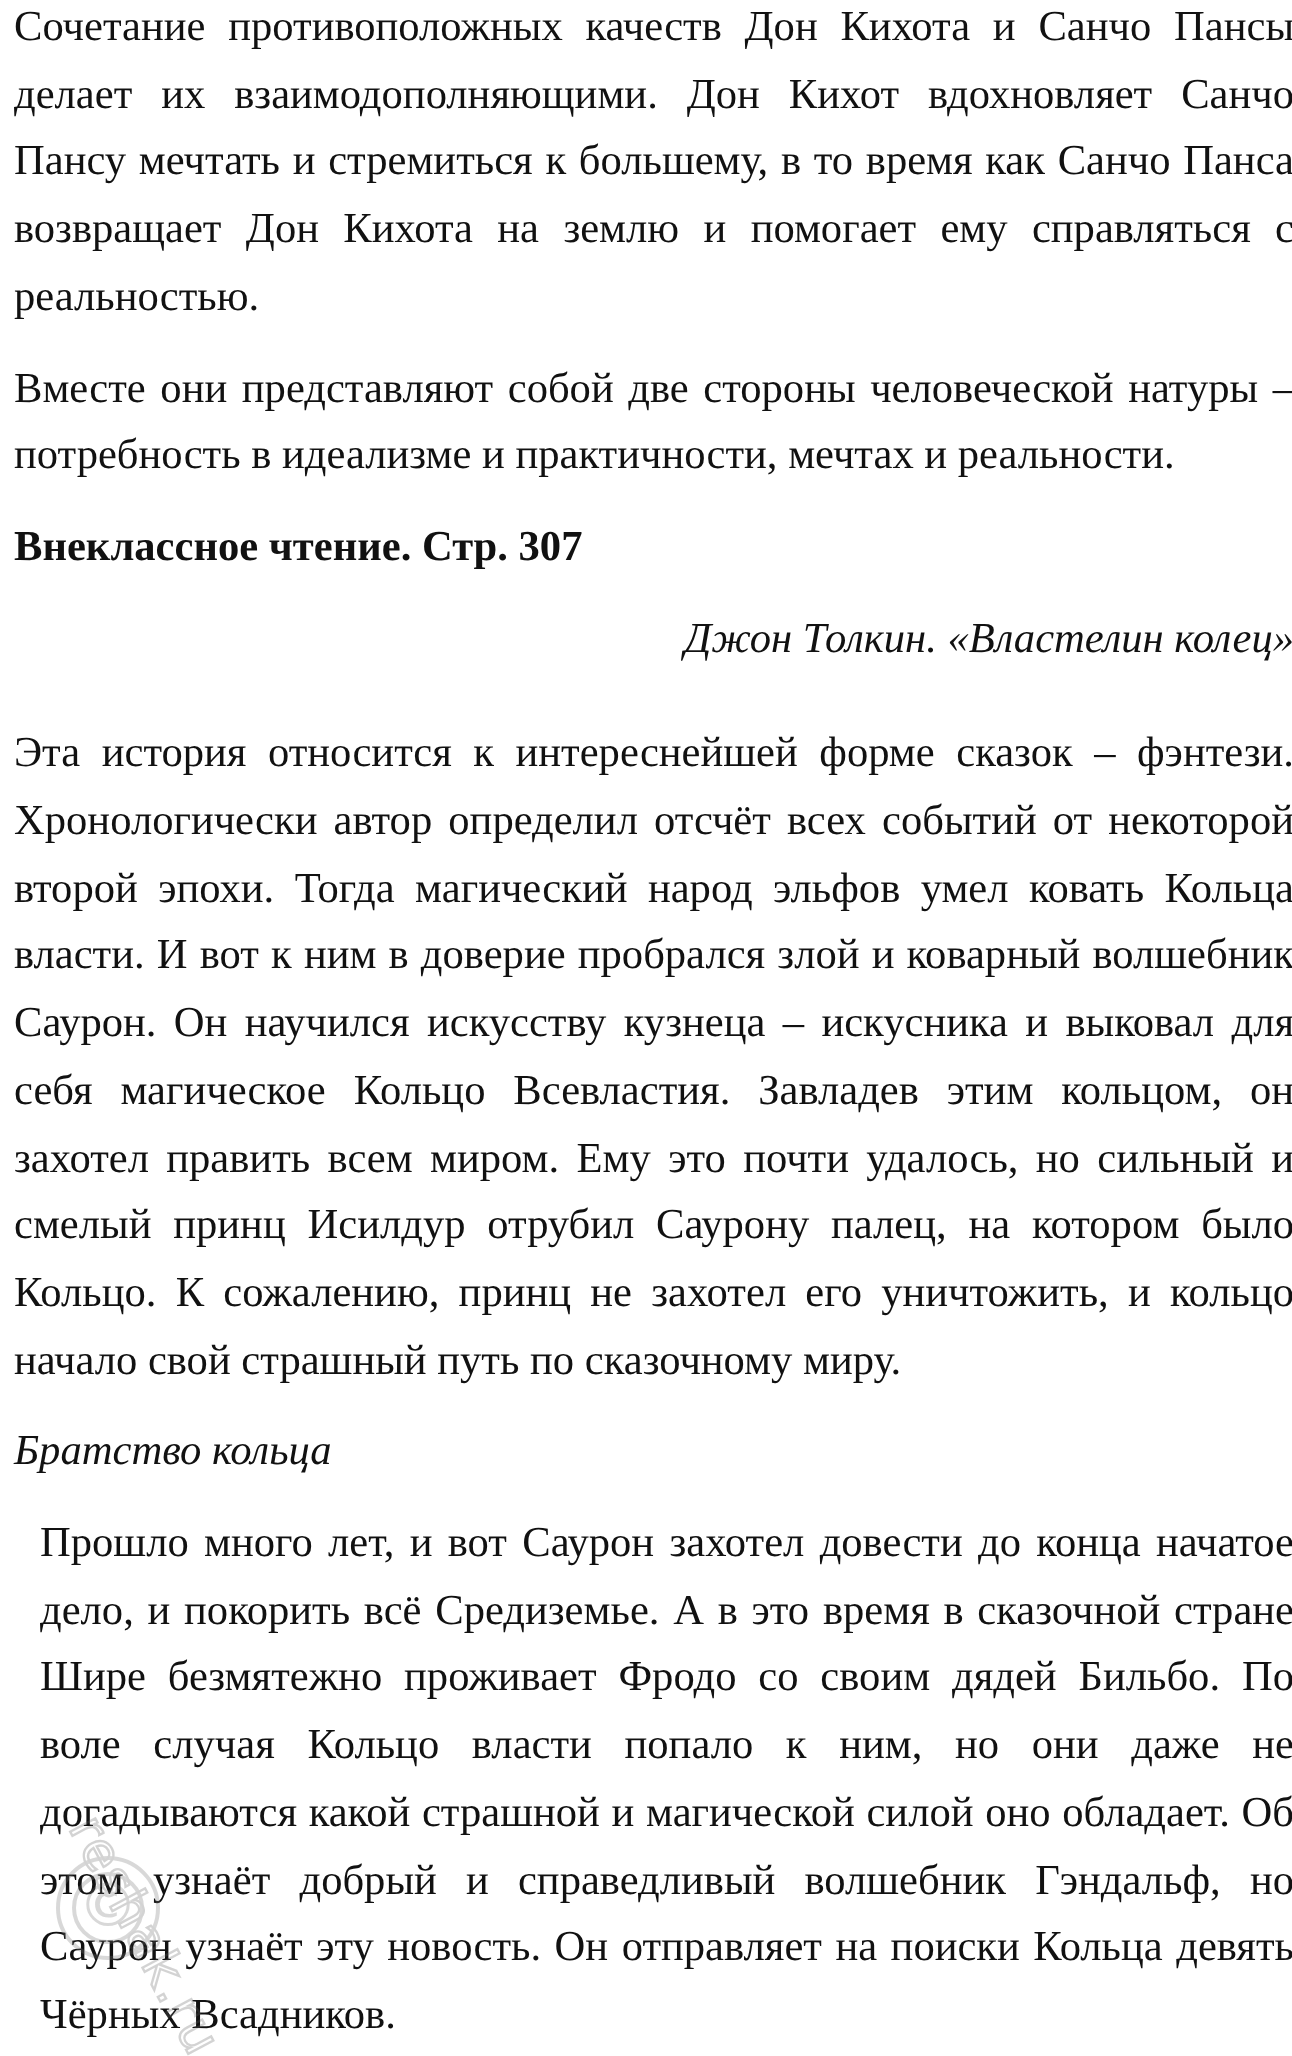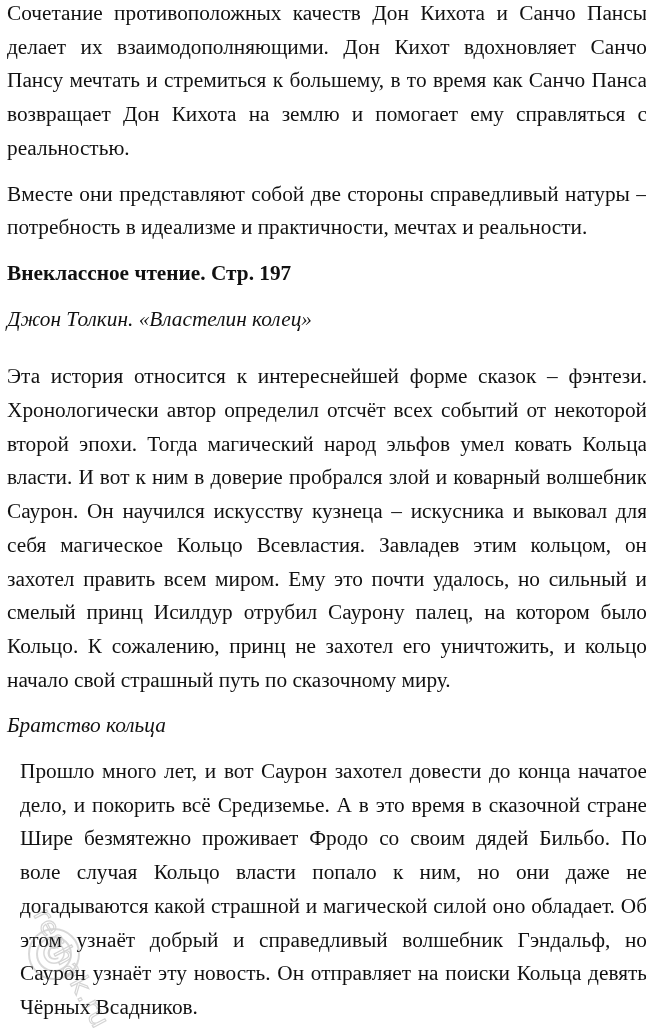--- a/index.html
+++ b/index.html
@@ -34,21 +34,21 @@
   .heading {
     font-weight: bold;
     font-size: 21.3px;
     line-height: 33.7px;
     margin: 12px 0 0 0;
   }
   .subtitle {
     font-style: italic;
     font-size: 21.3px;
     line-height: 33.7px;
-    text-align: left;
+    text-align: right;
     margin: 12px 0 0 0;
   }
   .p3 { margin-top: 24px; }
   .subtitle2 {
     font-style: italic;
     font-size: 21.3px;
     line-height: 33.7px;
     margin: 12px 0 0 0;
   }
   .p4 { margin-top: 12px; margin-left: 13px; }
@@ -106,22 +106,22 @@
     transform-origin: 20px 20px;
     white-space: nowrap;
     letter-spacing: 1px;
   }
 </style>
 </head>
 <body>
 
 <div class="page">
   <p class="para p1">Сочетание противоположных качеств Дон Кихота и Санчо Пансы делает их взаимодополняющими. Дон Кихот вдохновляет Санчо Пансу мечтать и стремиться к большему, в то время как Санчо Панса возвращает Дон Кихота на землю и помогает ему справляться с реальностью.</p>
-  <p class="para p2">Вместе они представляют собой две стороны справедливый натуры – потребность в идеализме и практичности, мечтах и реальности.</p>
-  <p class="heading">Внеклассное чтение. Стр. 197</p>
+  <p class="para p2">Вместе они представляют собой две стороны человеческой натуры – потребность в идеализме и практичности, мечтах и реальности.</p>
+  <p class="heading">Внеклассное чтение. Стр. 307</p>
   <p class="subtitle">Джон Толкин. «Властелин колец»</p>
   <p class="para p3">Эта история относится к интереснейшей форме сказок – фэнтези. Хронологически автор определил отсчёт всех событий от некоторой второй эпохи. Тогда магический народ эльфов умел ковать Кольца власти. И вот к ним в доверие пробрался злой и коварный волшебник Саурон. Он научился искусству кузнеца – искусника и выковал для себя магическое Кольцо Всевластия. Завладев этим кольцом, он захотел править всем миром. Ему это почти удалось, но сильный и смелый принц Исилдур отрубил Саурону палец, на котором было Кольцо. К сожалению, принц не захотел его уничтожить, и кольцо начало свой страшный путь по сказочному миру.</p>
   <p class="subtitle2">Братство кольца</p>
   <p class="para p4">Прошло много лет, и вот Саурон захотел довести до конца начатое дело, и покорить всё Средиземье. А в это время в сказочной стране Шире безмятежно проживает Фродо со своим дядей Бильбо. По воле случая Кольцо власти попало к ним, но они даже не догадываются какой страшной и магической силой оно обладает. Об этом узнаёт добрый и справедливый волшебник Гэндальф, но Саурон узнаёт эту новость. Он отправляет на поиски Кольца девять Чёрных Всадников.</p>
 </div>
 
 <div class="watermark">
   <div class="wm-circle">
     <div class="wm-circle-inner"></div>
     <div class="wm-c">©</div>

